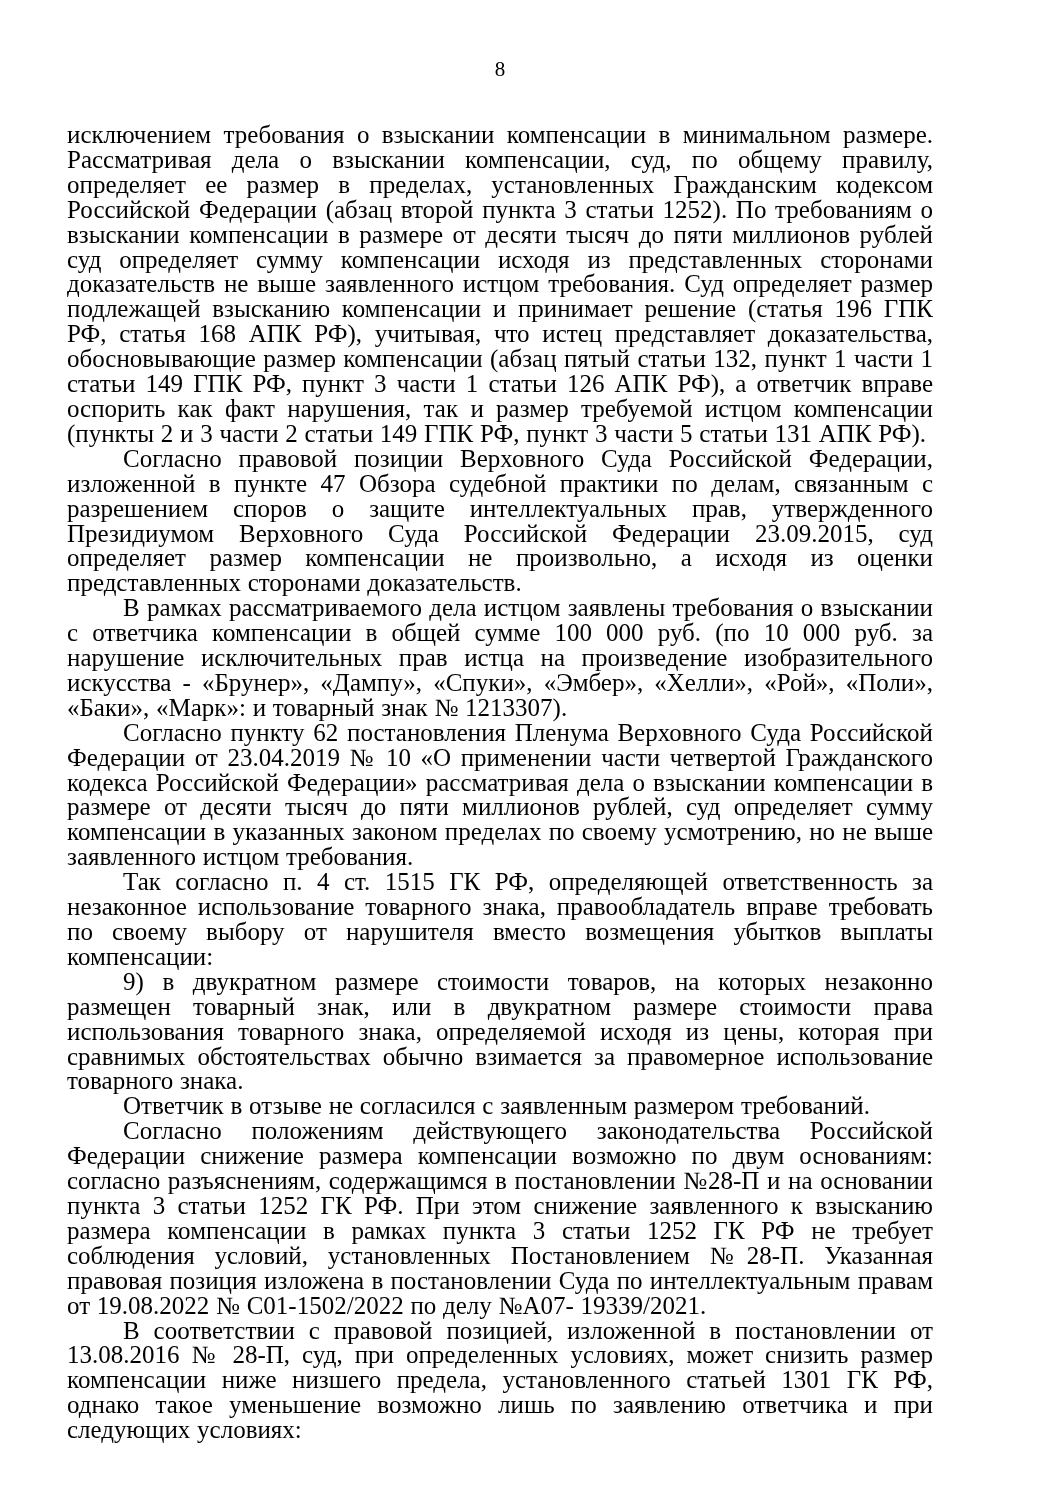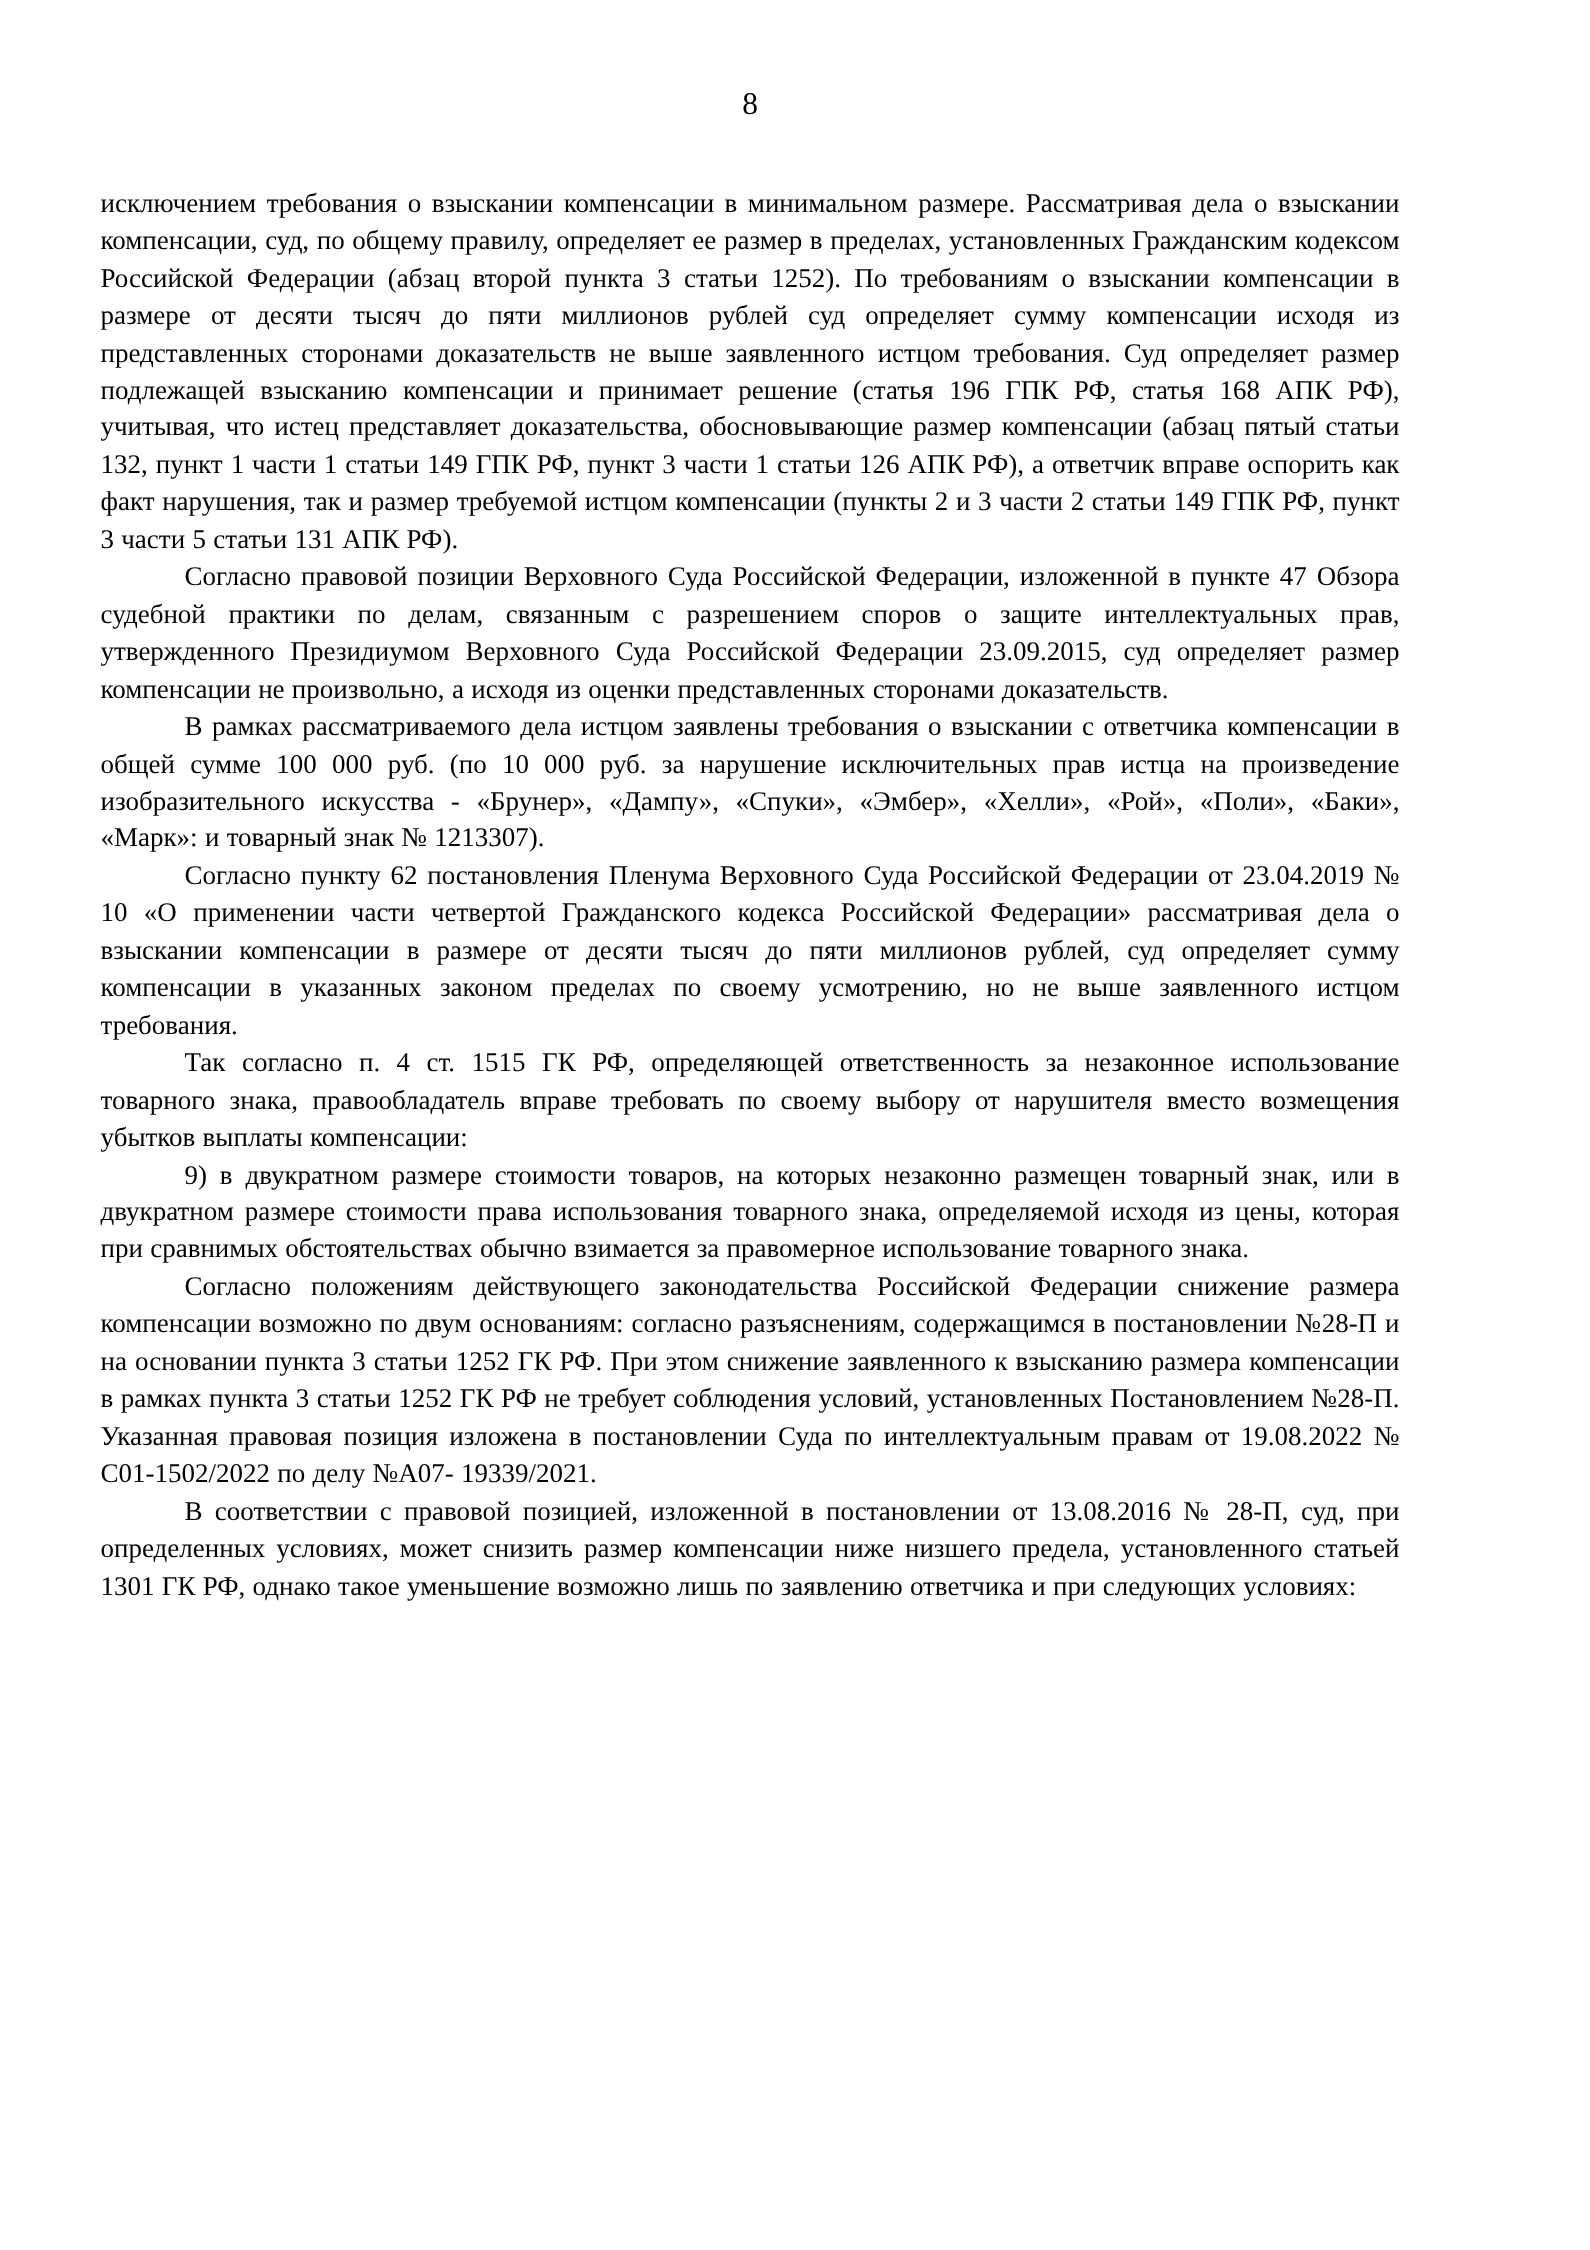--- a/index.html
+++ b/index.html
@@ -28,21 +28,21 @@
     font-size: 21px;
     line-height: 25px;
   }
   .content {
     position: absolute;
     top: 123px;
     left: 67px;
     width: 866px;
   }
   .para {
-    font-size: 18px;
+    font-size: 25px;
     line-height: 24.9px;
     text-align: justify;
     text-indent: 56px;
     hyphens: none;
     word-spacing: 0.02em;
   }
   .para.cont { text-indent: 0; }
 </style>
 </head>
 <body>
@@ -50,16 +50,17 @@
 <div class="page">
   <div class="page-number">8</div>
 
   <div class="content">
     <p class="para cont">исключением требования о взыскании компенсации в минимальном размере. Рассматривая дела о взыскании компенсации, суд, по общему правилу, определяет ее размер в пределах, установленных Гражданским кодексом Российской Федерации (абзац второй пункта 3 статьи 1252). По требованиям о взыскании компенсации в размере от десяти тысяч до пяти миллионов рублей суд определяет сумму компенсации исходя из представленных сторонами доказательств не выше заявленного истцом требования. Суд определяет размер подлежащей взысканию компенсации и принимает решение (статья 196 ГПК РФ, статья 168 АПК РФ), учитывая, что истец представляет доказательства, обосновывающие размер компенсации (абзац пятый статьи 132, пункт 1 части 1 статьи 149 ГПК РФ, пункт 3 части 1 статьи 126 АПК РФ), а ответчик вправе оспорить как факт нарушения, так и размер требуемой истцом компенсации (пункты 2 и 3 части 2 статьи 149 ГПК РФ, пункт 3 части 5 статьи 131 АПК РФ).</p>
     <p class="para">Согласно правовой позиции Верховного Суда Российской Федерации, изложенной в пункте 47 Обзора судебной практики по делам, связанным с разрешением споров о защите интеллектуальных прав, утвержденного Президиумом Верховного Суда Российской Федерации 23.09.2015, суд определяет размер компенсации не произвольно, а исходя из оценки представленных сторонами доказательств.</p>
     <p class="para">В рамках рассматриваемого дела истцом заявлены требования о взыскании с ответчика компенсации в общей сумме 100&nbsp;000 руб. (по 10&nbsp;000 руб. за нарушение исключительных прав истца на произведение изобразительного искусства - «Брунер», «Дампу», «Спуки», «Эмбер», «Хелли», «Рой», «Поли», «Баки», «Марк»: и товарный знак № 1213307).</p>
     <p class="para">Согласно пункту 62 постановления Пленума Верховного Суда Российской Федерации от 23.04.2019 № 10 «О применении части четвертой Гражданского кодекса Российской Федерации» рассматривая дела о взыскании компенсации в размере от десяти тысяч до пяти миллионов рублей, суд определяет сумму компенсации в указанных законом пределах по своему усмотрению, но не выше заявленного истцом требования.</p>
     <p class="para">Так согласно п. 4 ст. 1515 ГК РФ, определяющей ответственность за незаконное использование товарного знака, правообладатель вправе требовать по своему выбору от нарушителя вместо возмещения убытков выплаты компенсации:</p>
     <p class="para">9) в двукратном размере стоимости товаров, на которых незаконно размещен товарный знак, или в двукратном размере стоимости права использования товарного знака, определяемой исходя из цены, которая при сравнимых обстоятельствах обычно взимается за правомерное использование товарного знака.</p>
+    <p class="para">Ответчик в отзыве не согласился с заявленным размером требований.</p>
     <p class="para">Согласно положениям действующего законодательства Российской Федерации снижение размера компенсации возможно по двум основаниям: согласно разъяснениям, содержащимся в постановлении №28-П и на основании пункта 3 статьи 1252 ГК РФ. При этом снижение заявленного к взысканию размера компенсации в рамках пункта 3 статьи 1252 ГК РФ не требует соблюдения условий, установленных Постановлением №28-П. Указанная правовая позиция изложена в постановлении Суда по интеллектуальным правам от 19.08.2022 № С01-1502/2022 по делу №А07- 19339/2021.</p>
     <p class="para">В соответствии с правовой позицией, изложенной в постановлении от 13.08.2016 № 28-П, суд, при определенных условиях, может снизить размер компенсации ниже низшего предела, установленного статьей 1301 ГК РФ, однако такое уменьшение возможно лишь по заявлению ответчика и при следующих условиях:</p>
   </div>
 </div>
 
 </body></html>

